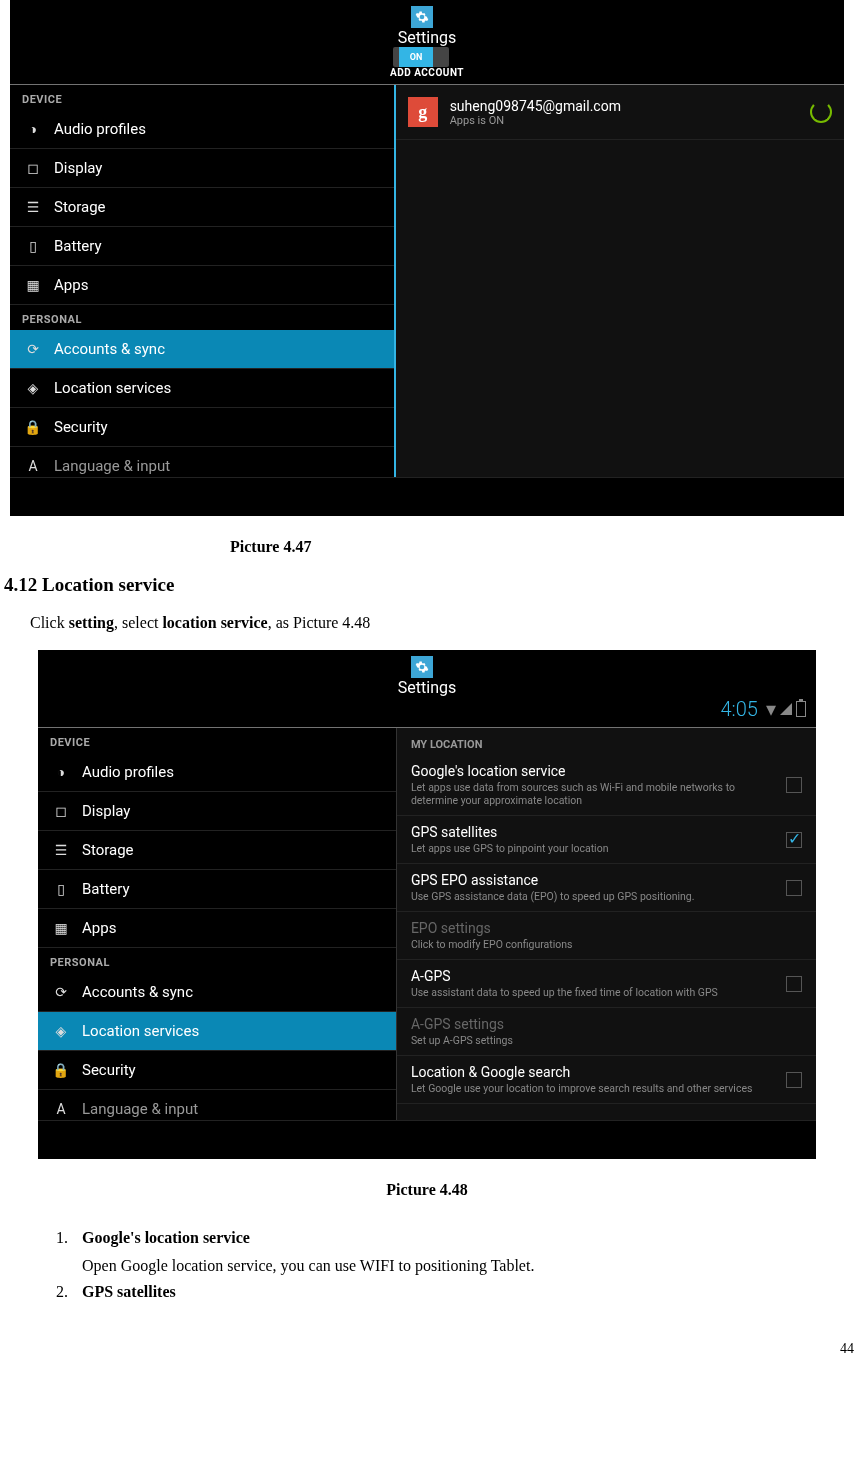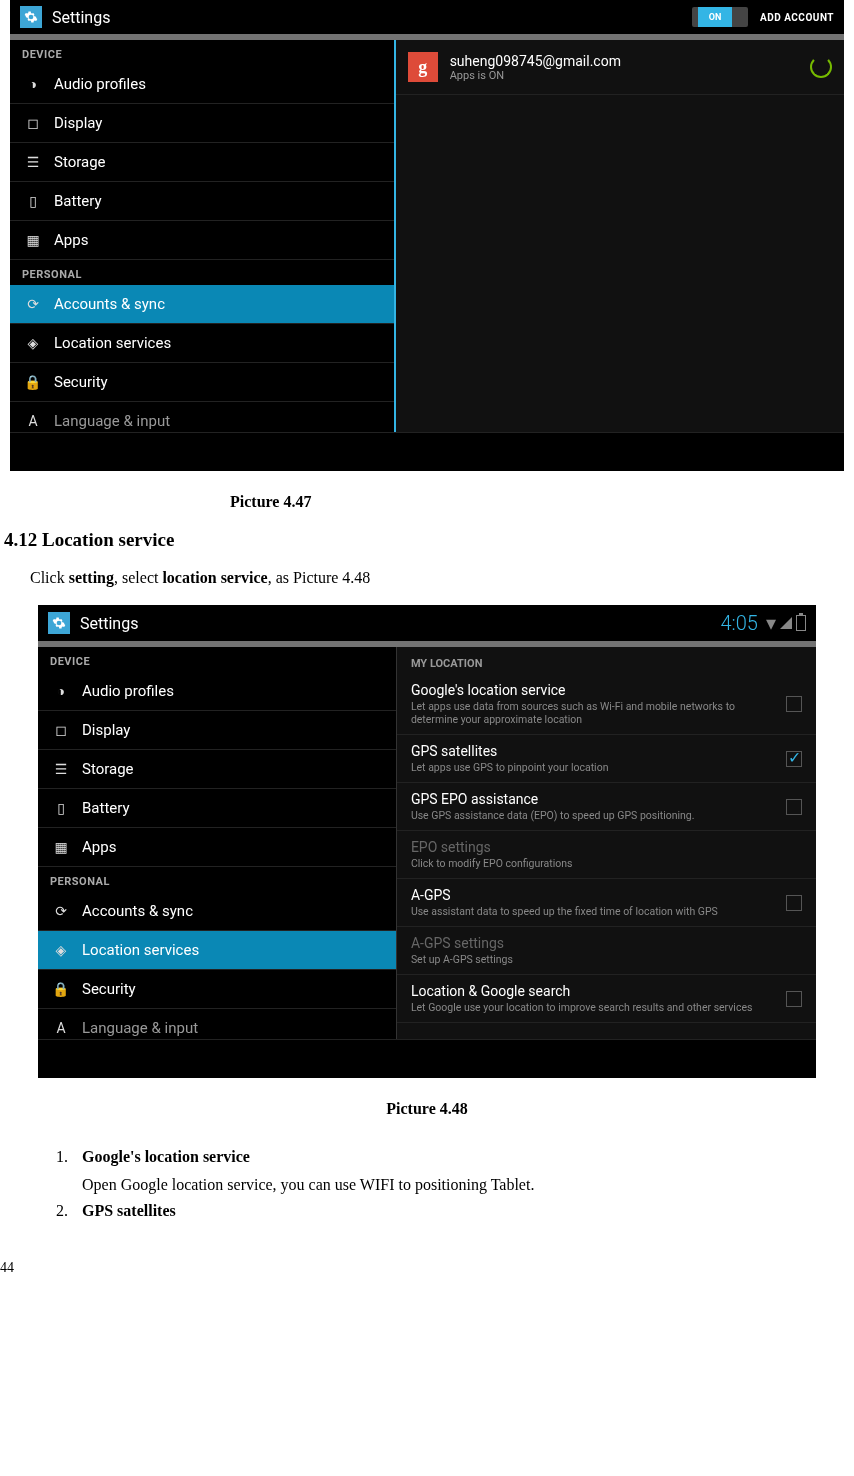--- a/index.html
+++ b/index.html
@@ -18,21 +18,22 @@
     display: flex;
     flex-direction: column;
     font-family: "Roboto", "Helvetica Neue", Arial, sans-serif;
   }
   .titlebar {
     display: flex;
     align-items: center;
     padding: 6px 10px;
     color: #fff;
     font-size: 16px;
-    border-bottom: 6px solid #737373;
+    border-bottom: 1px solid #737373;
+    flex-direction: column;
   }
   .titlebar .gear {
     width: 22px;
     height: 22px;
     background: #3da6d6;
     display: flex;
     align-items: center;
     justify-content: center;
     margin-right: 10px;
     font-size: 14px;
@@ -252,21 +253,21 @@
   ol.desc li {
     margin-bottom: 8px;
     padding-left: 10px;
   }
   ol.desc li .lt {
     font-weight: bold;
     display: block;
     margin-bottom: 10px;
   }
   .page-num {
-    text-align: left;
+    text-align: right;
     font-size: 14px;
     margin-top: 40px;
   }
   .shot2 {
     margin: 0 38px;
   }
 </style>
 </head>
 <body>
 

